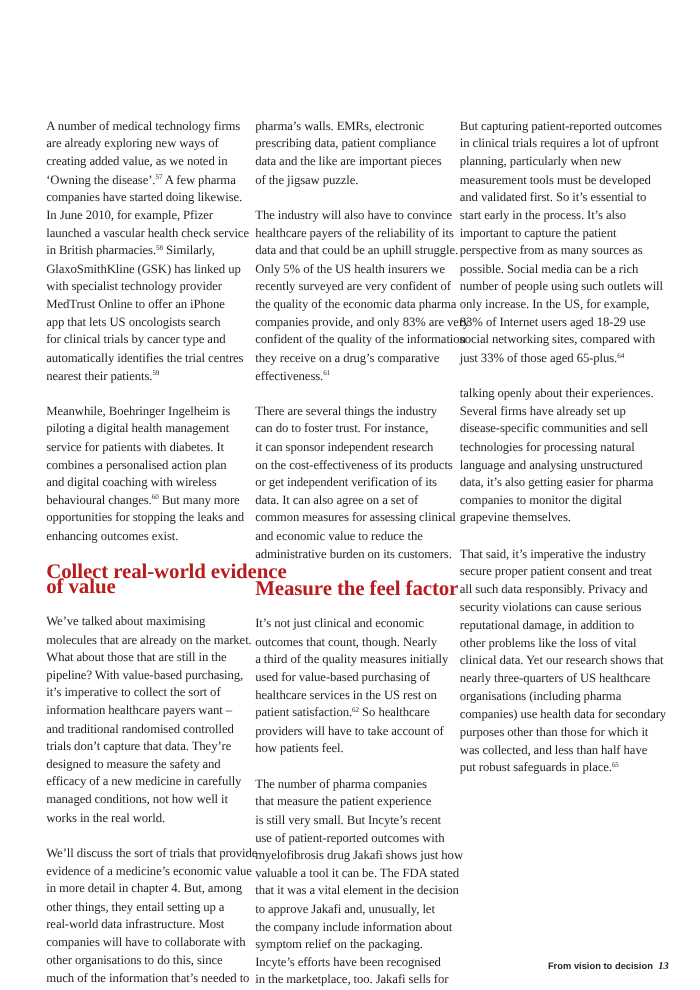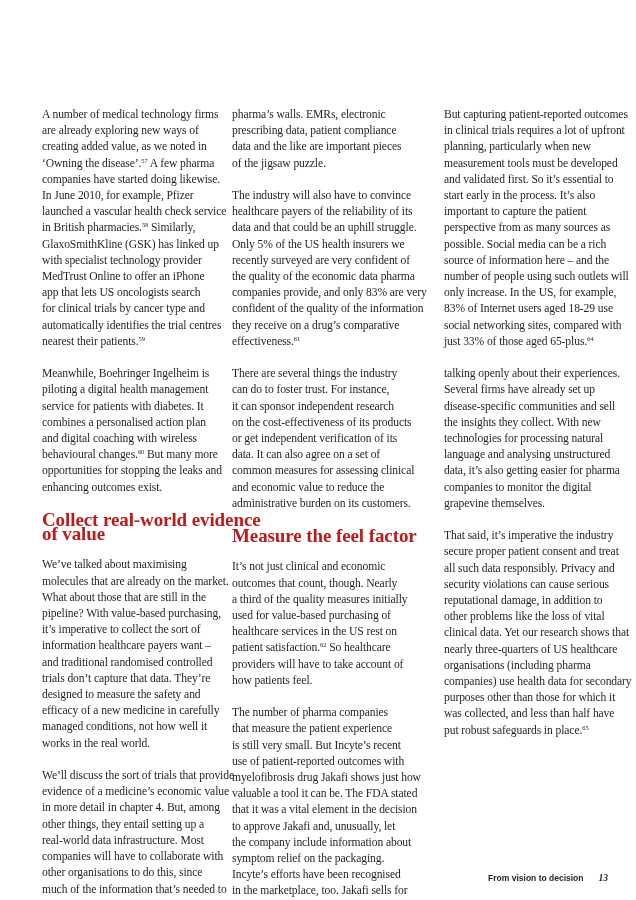--- a/index.html
+++ b/index.html
@@ -18,21 +18,21 @@
     .column {
       position: absolute;
       top: 107px;
       width: 186px;
       font-size: 11.6px;
       line-height: 16.2px;
       letter-spacing: -0.1px;
     }
     #col-1 { left: 42px; }
     #col-2 { left: 232px; }
-    #col-3 { left: 444px; width: 190px; }
+    #col-3 { left: 418px; width: 190px; }
     .para {
       margin: 0 0 16.2px 0;
       white-space: normal;
     }
     .para .line {
       display: block;
       white-space: nowrap;
     }
     .heading {
       color: #b91c1c;
@@ -60,21 +60,21 @@
       font-family: "Liberation Sans", "DejaVu Sans", sans-serif;
       font-size: 8.5px;
       font-weight: bold;
       color: #231f20;
       white-space: nowrap;
     }
     .footer .page-number {
       font-family: "Liberation Serif", "DejaVu Serif", serif;
       font-style: italic;
       font-size: 9.5px;
-      margin-left: 15px;
+      margin-left: 5px;
     }
   </style>
 </head>
 <body>
 
 <div>
   <div class="column" id="col-1">
       <p class="para">
         <span class="line">A number of medical technology firms</span>
         <span class="line">are already exploring new ways of</span>
@@ -195,32 +195,30 @@
       <p class="para">
         <span class="line">But capturing patient-reported outcomes</span>
         <span class="line">in clinical trials requires a lot of upfront</span>
         <span class="line">planning, particularly when new</span>
         <span class="line">measurement tools must be developed</span>
         <span class="line">and validated first. So it’s essential to</span>
         <span class="line">start early in the process. It’s also</span>
         <span class="line">important to capture the patient</span>
         <span class="line">perspective from as many sources as</span>
         <span class="line">possible. Social media can be a rich</span>
-        <span class="line">source of information here – and the</span>
         <span class="line">number of people using such outlets will</span>
         <span class="line">only increase. In the US, for example,</span>
         <span class="line">83% of Internet users aged 18-29 use</span>
         <span class="line">social networking sites, compared with</span>
         <span class="line"><span>just 33% of those aged 65-plus.</span><sup>64</sup><span></span></span>
       </p>
       <p class="para">
         <span class="line">talking openly about their experiences.</span>
         <span class="line">Several firms have already set up</span>
         <span class="line">disease-specific communities and sell</span>
-        <span class="line">the insights they collect. With new</span>
         <span class="line">technologies for processing natural</span>
         <span class="line">language and analysing unstructured</span>
         <span class="line">data, it’s also getting easier for pharma</span>
         <span class="line">companies to monitor the digital</span>
         <span class="line">grapevine themselves.</span>
       </p>
       <p class="para">
         <span class="line">That said, it’s imperative the industry</span>
         <span class="line">secure proper patient consent and treat</span>
         <span class="line">all such data responsibly. Privacy and</span>

